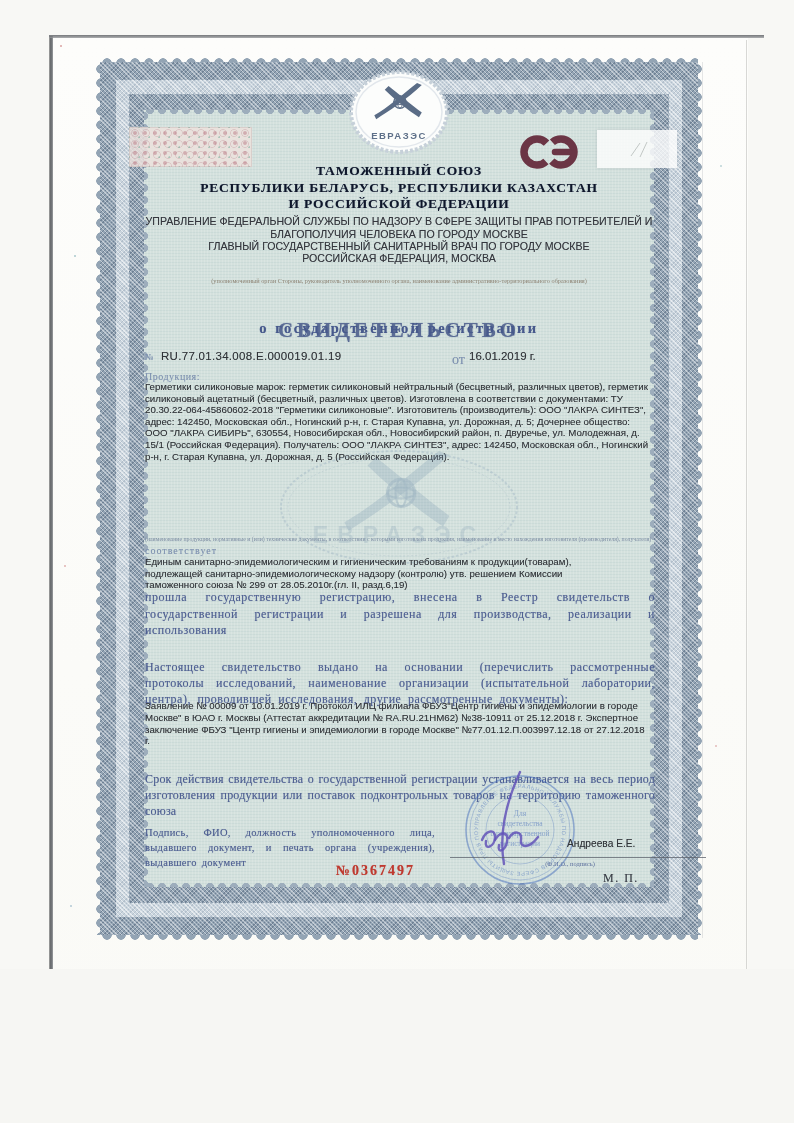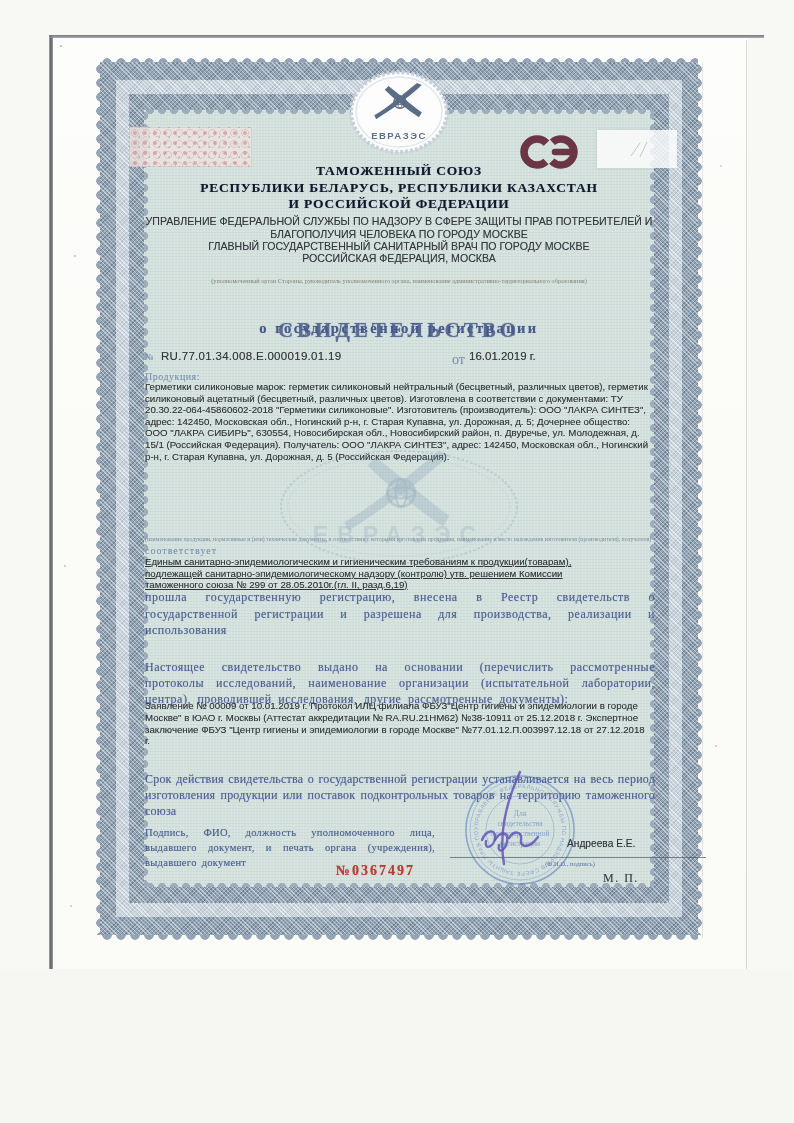--- a/index.html
+++ b/index.html
@@ -144,21 +144,21 @@
       <circle cx="1" cy="-1" r="6.5" fill="none" stroke="rgba(118,148,174,.6)" stroke-width="1.4"></circle>
       <ellipse cx="1" cy="-1" rx="6.5" ry="2.6" fill="none" stroke="rgba(118,148,174,.6)" stroke-width="1"></ellipse>
       <ellipse cx="1" cy="-1" rx="2.6" ry="6.5" fill="none" stroke="rgba(118,148,174,.6)" stroke-width="1"></ellipse>
     </g>
     <text x="125" y="95" text-anchor="middle" font-family="Liberation Sans, DejaVu Sans, sans-serif" font-size="23" font-weight="bold" letter-spacing="9" fill="rgba(122,150,176,.45)">ЕВРАЗЭС</text>
   </svg>
 
   <div class="abs ser cap2" style="left:145px;top:536px;width:514px;font-size:5.8px;white-space:nowrap;">(наименование продукции, нормативные и (или) технические документы, в соответствии с которыми изготовлена продукция, наименование и место нахождения изготовителя (производителя), получателя)</div>
 
   <div class="abs ser faint" style="left:145px;top:545px;font-size:10px;letter-spacing:1px;">соответствует</div>
-  <div class="abs san dark" style="left:145px;top:556px;width:478px;font-size:9.7px;line-height:11.6px;text-decoration:underline;">Единым санитарно-эпидемиологическим и гигиеническим требованиям к продукции(товарам), подлежащей санитарно-эпидемиологическому надзору (контролю) утв. решением Комиссии таможенного союза № 299 от 28.05.2010г.(гл. II, разд.6,19)</div>
+  <div class="abs san dark" style="left:145px;top:556px;width:478px;font-size:9.7px;line-height:11.6px;">Единым санитарно-эпидемиологическим и гигиеническим требованиям к продукции(товарам), подлежащей санитарно-эпидемиологическому надзору (контролю) утв. решением Комиссии таможенного союза № 299 от 28.05.2010г.(гл. II, разд.6,19)</div>
 
   <div class="abs ser blue j" style="left:145px;top:589px;width:510px;font-size:12px;line-height:16.5px;letter-spacing:.5px;word-spacing:4px;">прошла государственную регистрацию, внесена в Реестр свидетельств о государственной регистрации и разрешена для производства, реализации и использования</div>
 
   <div class="abs ser blue j" style="left:145px;top:659px;width:510px;font-size:12px;line-height:16px;letter-spacing:.5px;word-spacing:3px;">Настоящее свидетельство выдано на основании (перечислить рассмотренные протоколы исследований, наименование организации (испытательной лаборатории, центра), проводившей исследования, другие рассмотренные документы):</div>
   <div class="abs san dark" style="left:145px;top:700px;width:506px;font-size:9.7px;line-height:11.8px;">Заявление № 00009 от 10.01.2019 г. Протокол ИЛЦ филиала ФБУЗ"Центр гигиены и эпидемиологии в городе Москве" в ЮАО г. Москвы (Аттестат аккредитации № RA.RU.21НМ62) №38-10911 от 25.12.2018 г. Экспертное заключение ФБУЗ "Центр гигиены и эпидемиологии в городе Москве" №77.01.12.П.003997.12.18 от 27.12.2018 г.</div>
 
   <div class="abs ser blue j" style="left:145px;top:771px;width:510px;font-size:12px;line-height:16px;letter-spacing:.2px;word-spacing:1px;">Срок действия свидетельства о государственной регистрации устанавливается на весь период изготовления продукции или поставок подконтрольных товаров на территорию таможенного союза</div>
 
   <div class="abs ser blue j" style="left:145px;top:825px;width:290px;font-size:10.5px;line-height:15px;letter-spacing:.3px;word-spacing:2px;">Подпись, ФИО, должность уполномоченного лица, выдавшего документ, и печать органа (учреждения), выдавшего документ</div>
   <div class="abs ser serial" style="left:336px;top:863px;font-size:14px;">№0367497</div>

